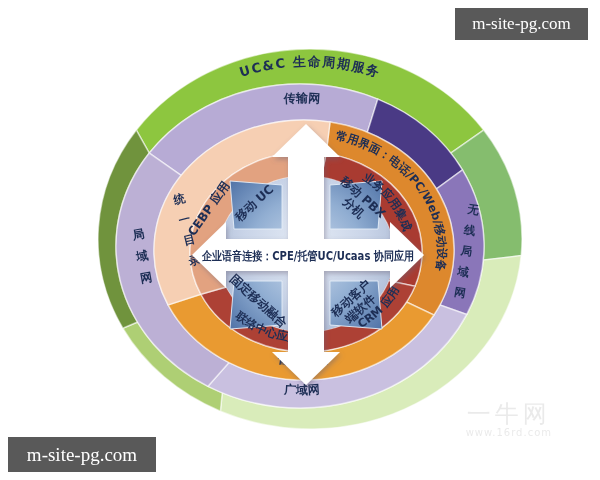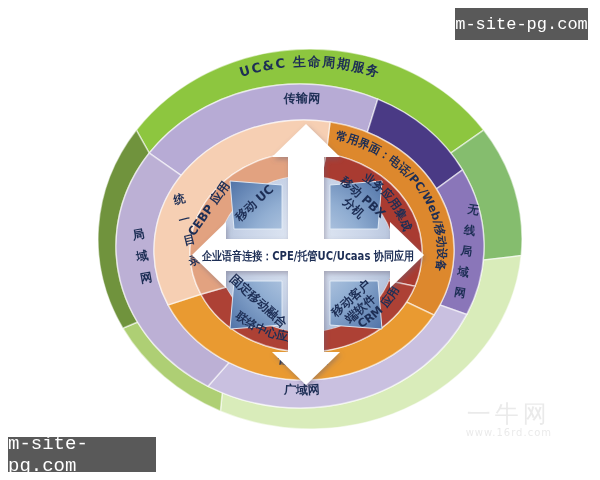--- a/index.html
+++ b/index.html
@@ -1,20 +1,20 @@
 <!DOCTYPE html>
 <html style="--navy: #1d2e55; --wm-bg: #595959; --wm-fg: #ffffff;"><head>
 <meta charset="utf-8">
 <style>
   html,body{margin:0;padding:0;background:#fff;}
   #stage{position:relative;width:600px;height:480px;background:#fff;overflow:hidden;
          font-family:"DejaVu Sans","Liberation Sans",sans-serif;}
   .wm-box{position:absolute;background:var(--wm-bg,#595959);color:var(--wm-fg,#fff);
           display:flex;align-items:center;justify-content:center;
-          font-family:Liberation Mono, monospace;}
+          font-family:Liberation Serif, serif;}
   #wm-tr{left:455px;top:8px;width:133px;height:32px;font-size:17px;}
   #wm-bl{left:8px;top:437px;width:148px;height:35px;font-size:19px;}
   .faint-wm{position:absolute;right:48px;bottom:42px;text-align:center;
             color:rgba(140,140,140,0.18);line-height:1.1;}
   .faint-wm .l1{font-size:24px;letter-spacing:4px;}
   .faint-wm .l2{font-size:10px;letter-spacing:1px;}
   svg{position:absolute;left:0;top:0;}
   text{fill:var(--navy,#1d2e55);}
   .rlab{font-weight:bold;}
   .f13{font-size:13px;letter-spacing:1.5px;}

